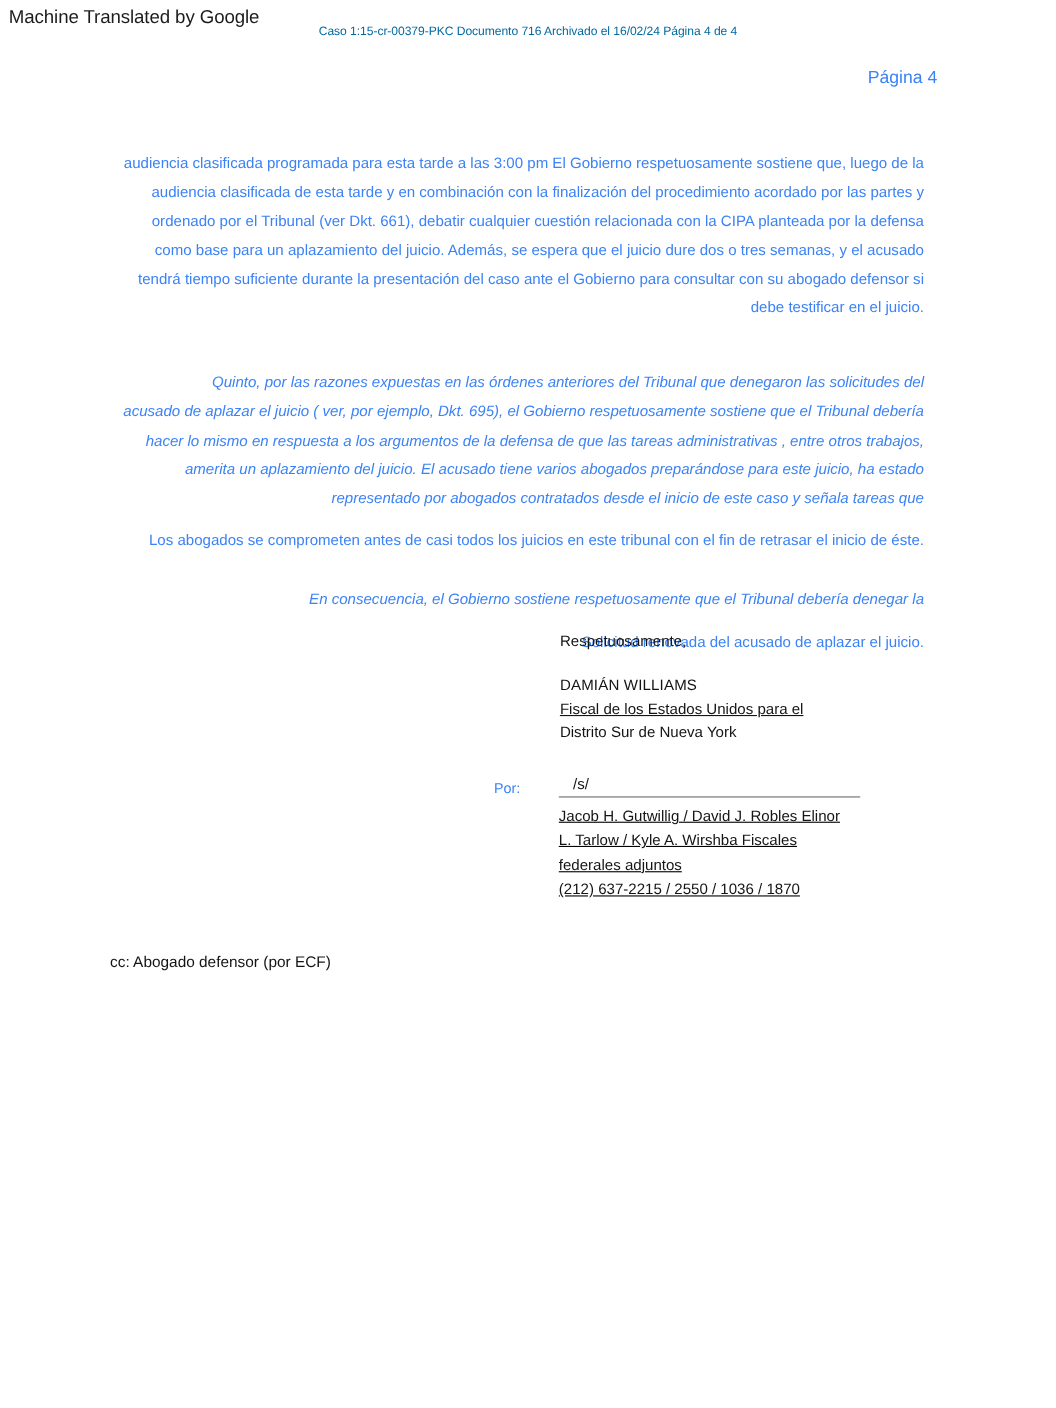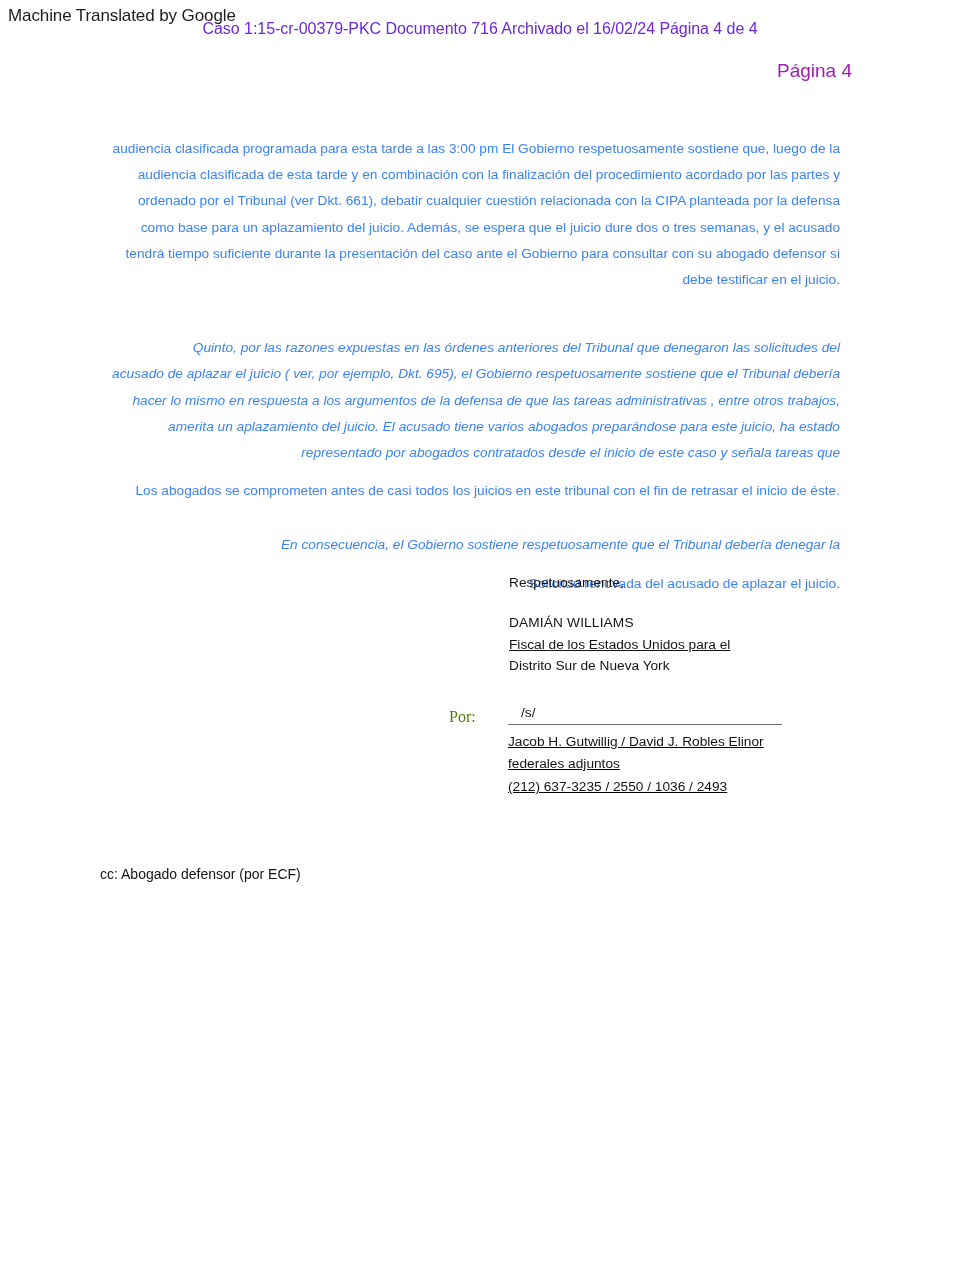--- a/index.html
+++ b/index.html
@@ -36,35 +36,35 @@
     letter-spacing: -0.1px;
   }
 
   
   .ecf-header {
     position: absolute;
     left: 0;
     right: 0;
     top: 21px;
     text-align: center;
-    font-size: 16px;
+    font-size: 11px;
     line-height: 16px;
-    color: #6d28d9;
+    color: #0369a1;
     white-space: nowrap;
     letter-spacing: -0.05px;
   }
 
   
   .page-number {
     position: absolute;
     right: 108px;
     top: 62px;
-    font-size: 19px;
+    font-size: 16px;
     line-height: 17px;
-    color: #a21caf;
+    color: #3b82f6;
   }
 
   
   .body-block {
     position: absolute;
     left: 100px;
     top: 124px;
     width: 752px;
   }
 
@@ -124,24 +124,23 @@
     position: absolute;
     left: 449px;
     top: 703px;
     width: 420px;
   }
 
   .by-label {
     position: absolute;
     left: 0;
     top: 4px;
-    font-size: 16px;
-    line-height: 20px;
-    color: #4d7c0f;
-    font-family: Liberation Serif, serif;
+    font-size: 13px;
+    line-height: 20px;
+    color: #3b82f6;
   }
 
   .sig-mark {
     position: absolute;
     left: 72px;
     top: 0;
     font-size: 13.7px;
     line-height: 20px;
     color: #141414;
   }
@@ -215,19 +214,20 @@
   </div>
 
   <div class="by-row">
     <div class="by-label">Por:</div>
     <div class="sig-mark">/s/</div>
     <div class="sig-rule"></div>
   </div>
 
   <div class="attorneys">
     <div class="attorney-line">Jacob H. Gutwillig / David J. Robles Elinor</div>
+    <div class="attorney-line">L. Tarlow / Kyle A. Wirshba Fiscales</div>
     <div class="attorney-line">federales adjuntos</div>
-    <div class="attorney-line">(212) 637-3235 / 2550 / 1036 / 2493</div>
+    <div class="attorney-line">(212) 637-2215 / 2550 / 1036 / 1870</div>
   </div>
 
   <div class="cc-line">cc: Abogado defensor (por ECF)</div>
 
 </div>
 
 </body></html>

